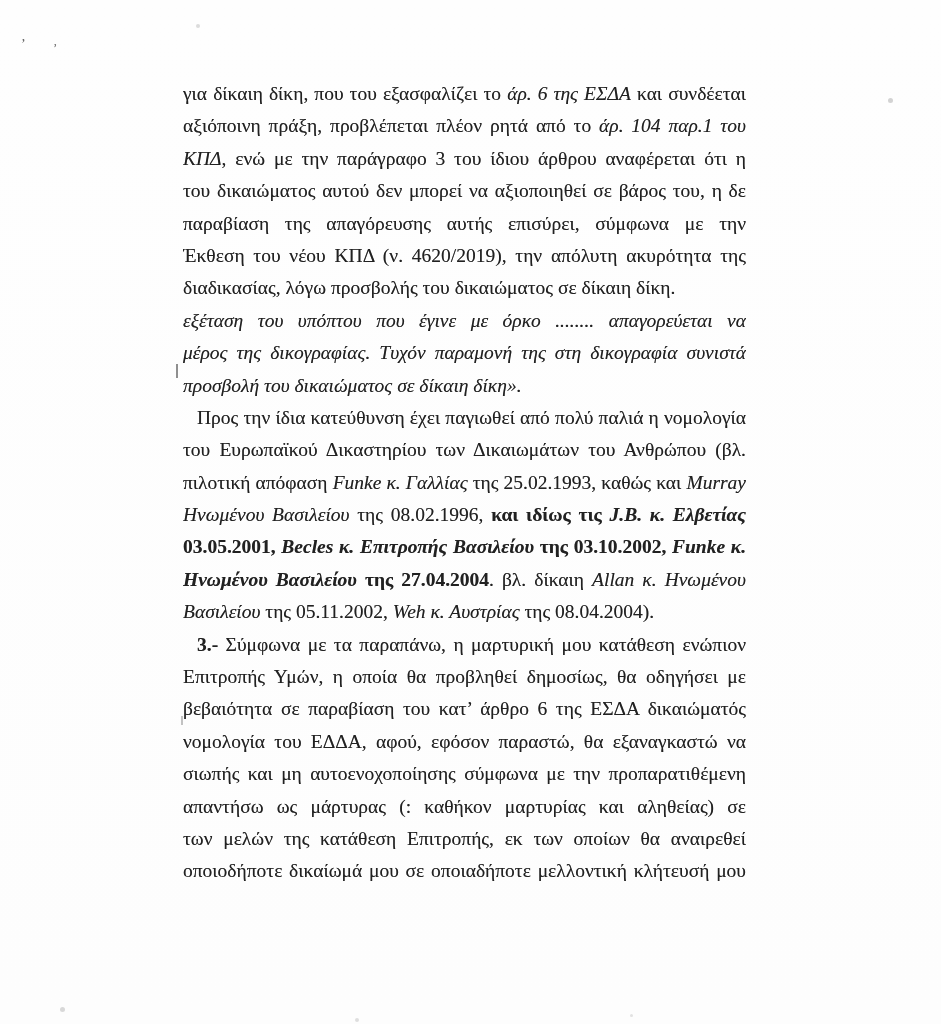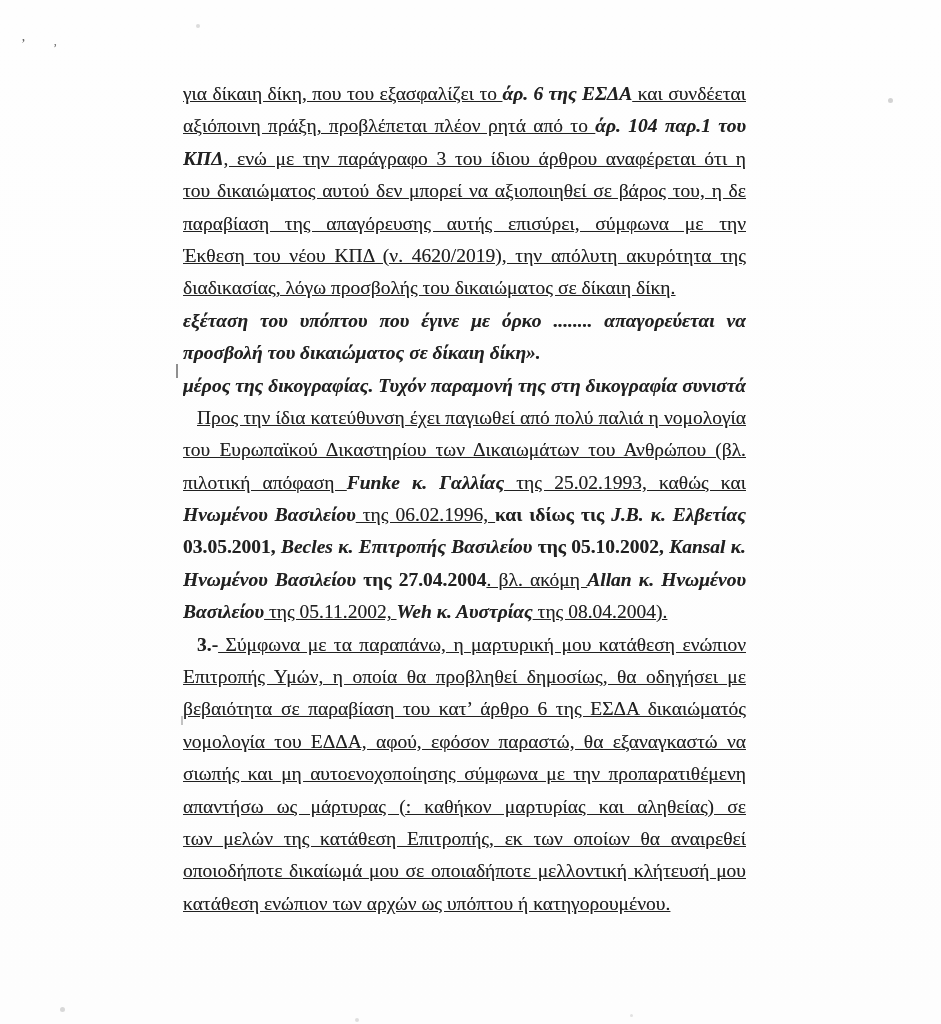--- a/index.html
+++ b/index.html
@@ -35,22 +35,22 @@
     text-align: justify;
     text-align-last: justify;
     overflow: hidden;
   }
   .line.last {
     text-align-last: left;
   }
   .line.indent {
     text-indent: 14px;
   }
-  .seg-n { font-style: normal; font-weight: normal; text-decoration: underline; }
-  .seg-i { font-style: italic; font-weight: bold; }
+  .seg-n { font-style: normal; font-weight: normal; }
+  .seg-i { font-style: italic; font-weight: normal; }
   .seg-b { font-style: normal; font-weight: bold; margin-top: 15px; }
   .seg-bi { font-style: italic; font-weight: bold; margin-top: 12px; }
   .artifact {
     position: absolute;
     color: #6a6a6a;
     font-size: 13px;
     line-height: 1;
     user-select: none;
   }
   .speck {
@@ -81,32 +81,31 @@
     </div>
   <section class="text-block" id="textblock">
       <div class="line"><span class="seg-n">για δίκαιη δίκη, που του εξασφαλίζει το </span><span class="seg-i">άρ. 6 της ΕΣΔΑ</span><span class="seg-n"> και συνδέεται με</span></div>
       <div class="line"><span class="seg-n">αξιόποινη πράξη, προβλέπεται πλέον ρητά από το </span><span class="seg-i">άρ. 104 παρ.1 του νέου</span></div>
       <div class="line"><span class="seg-i">ΚΠΔ</span><span class="seg-n">, ενώ με την παράγραφο 3 του ίδιου άρθρου αναφέρεται ότι η άσκηση</span></div>
       <div class="line"><span class="seg-n">του δικαιώματος αυτού δεν μπορεί να αξιοποιηθεί σε βάρος του, η δε</span></div>
       <div class="line"><span class="seg-n">παραβίαση της απαγόρευσης αυτής επισύρει, σύμφωνα με την Αιτιολογική</span></div>
       <div class="line"><span class="seg-n">Έκθεση του νέου ΚΠΔ (ν. 4620/2019), την απόλυτη ακυρότητα της</span></div>
       <div class="line last"><span class="seg-n">διαδικασίας, λόγω προσβολής του δικαιώματος σε δίκαιη δίκη.</span></div>
       <div class="line"><span class="seg-i">εξέταση του υπόπτου που έγινε με όρκο ........ απαγορεύεται να αποτελέσει</span></div>
+      <div class="line"><span class="seg-i">μέρος της δικογραφίας. Τυχόν παραμονή της στη δικογραφία συνιστά</span></div>
       <div class="line last"><span class="seg-i">προσβολή του δικαιώματος σε δίκαιη δίκη».</span></div>
-      <div class="line"><span class="seg-i">μέρος της δικογραφίας. Τυχόν παραμονή της στη δικογραφία συνιστά</span></div>
       <div class="line indent"><span class="seg-n">Προς την ίδια κατεύθυνση έχει παγιωθεί από πολύ παλιά η νομολογία</span></div>
       <div class="line"><span class="seg-n">του Ευρωπαϊκού Δικαστηρίου των Δικαιωμάτων του Ανθρώπου (βλ. την</span></div>
       <div class="line"><span class="seg-n">πιλοτική απόφαση </span><span class="seg-i">Funke κ. Γαλλίας</span><span class="seg-n"> της 25.02.1993, καθώς και </span><span class="seg-i">Murray κ.</span></div>
-      <div class="line"><span class="seg-i">Ηνωμένου Βασιλείου</span><span class="seg-n"> της 06.02.1996, </span><span class="seg-b">και ιδίως τις </span><span class="seg-bi">J.B. κ. Ελβετίας</span></div>
-      <div class="line"><span class="seg-b">03.05.2001, </span><span class="seg-bi">Becles κ. Επιτροπής Βασιλείου</span><span class="seg-b"> της 05.10.2002, </span><span class="seg-bi">Kansal κ.</span></div>
-      <div class="line"><span class="seg-bi">Ηνωμένου Βασιλείου</span><span class="seg-b"> της 27.04.2004</span><span class="seg-n">. βλ. ακόμη </span><span class="seg-i">Allan κ. Ηνωμένου</span></div>
+      <div class="line"><span class="seg-i">Ηνωμένου Βασιλείου</span><span class="seg-n"> της 08.02.1996, </span><span class="seg-b">και ιδίως τις </span><span class="seg-bi">J.B. κ. Ελβετίας</span></div>
+      <div class="line"><span class="seg-b">03.05.2001, </span><span class="seg-bi">Becles κ. Επιτροπής Βασιλείου</span><span class="seg-b"> της 03.10.2002, </span><span class="seg-bi">Funke κ.</span></div>
+      <div class="line"><span class="seg-bi">Ηνωμένου Βασιλείου</span><span class="seg-b"> της 27.04.2004</span><span class="seg-n">. βλ. δίκαιη </span><span class="seg-i">Allan κ. Ηνωμένου</span></div>
       <div class="line last"><span class="seg-i">Βασιλείου</span><span class="seg-n"> της 05.11.2002, </span><span class="seg-i">Weh κ. Αυστρίας</span><span class="seg-n"> της 08.04.2004).</span></div>
       <div class="line indent"><span class="seg-b">3.-</span><span class="seg-n"> Σύμφωνα με τα παραπάνω, η μαρτυρική μου κατάθεση ενώπιον της</span></div>
       <div class="line"><span class="seg-n">Επιτροπής Υμών, η οποία θα προβληθεί δημοσίως, θα οδηγήσει με</span></div>
       <div class="line"><span class="seg-n">βεβαιότητα σε παραβίαση του κατ’ άρθρο 6 της ΕΣΔΑ δικαιώματός μου</span></div>
       <div class="line"><span class="seg-n">νομολογία του ΕΔΔΑ, αφού, εφόσον παραστώ, θα εξαναγκαστώ να</span></div>
       <div class="line"><span class="seg-n">σιωπής και μη αυτοενοχοποίησης σύμφωνα με την προπαρατιθέμενη</span></div>
       <div class="line"><span class="seg-n">απαντήσω ως μάρτυρας (: καθήκον μαρτυρίας και αληθείας) σε ερωτήσεις</span></div>
       <div class="line"><span class="seg-n">των μελών της κατάθεση Επιτροπής, εκ των οποίων θα αναιρεθεί</span></div>
       <div class="line"><span class="seg-n">οποιοδήποτε δικαίωμά μου σε οποιαδήποτε μελλοντική κλήτευσή μου και</span></div>
-      <div class="line last"><span class="seg-n">κατάθεση ενώπιον των αρχών ως υπόπτου ή κατηγορουμένου.</span></div>
     </section>
 </main>
 
 </body></html>

